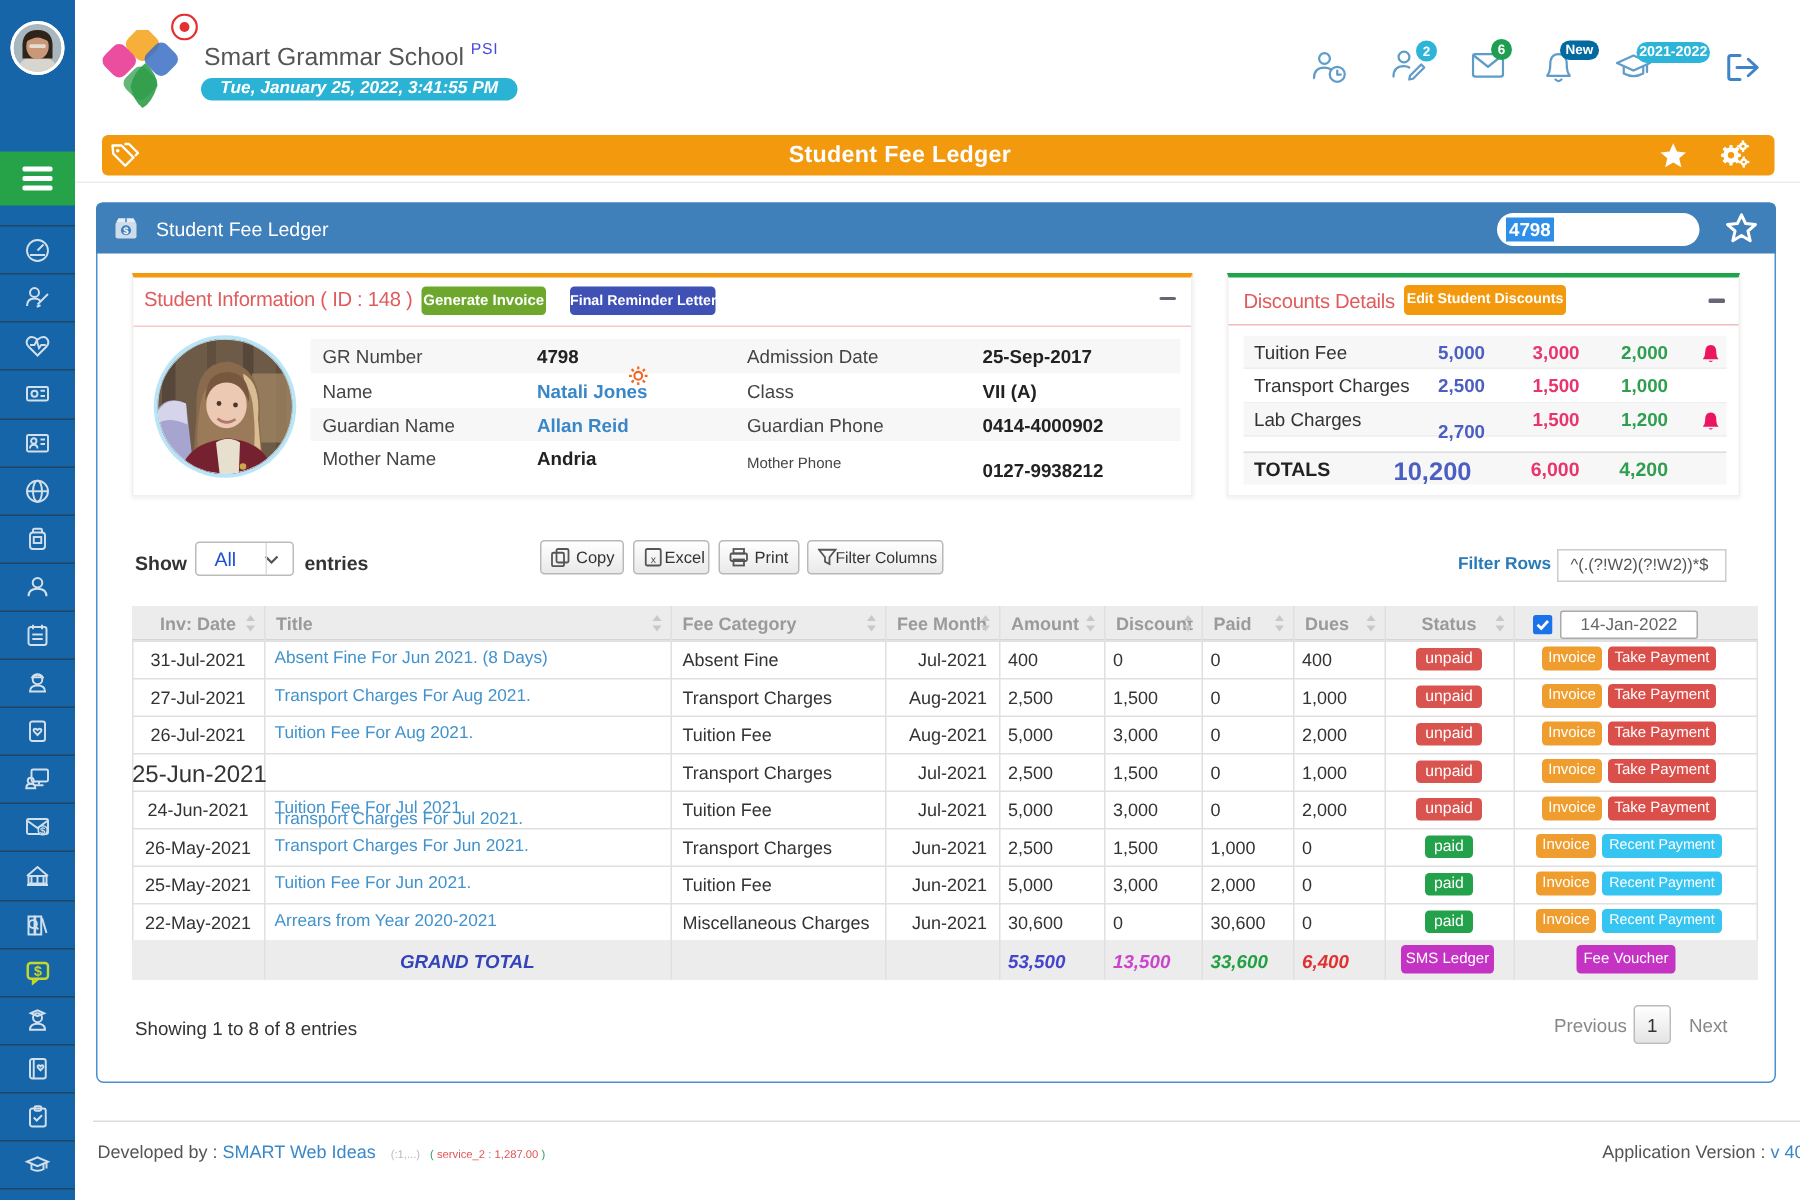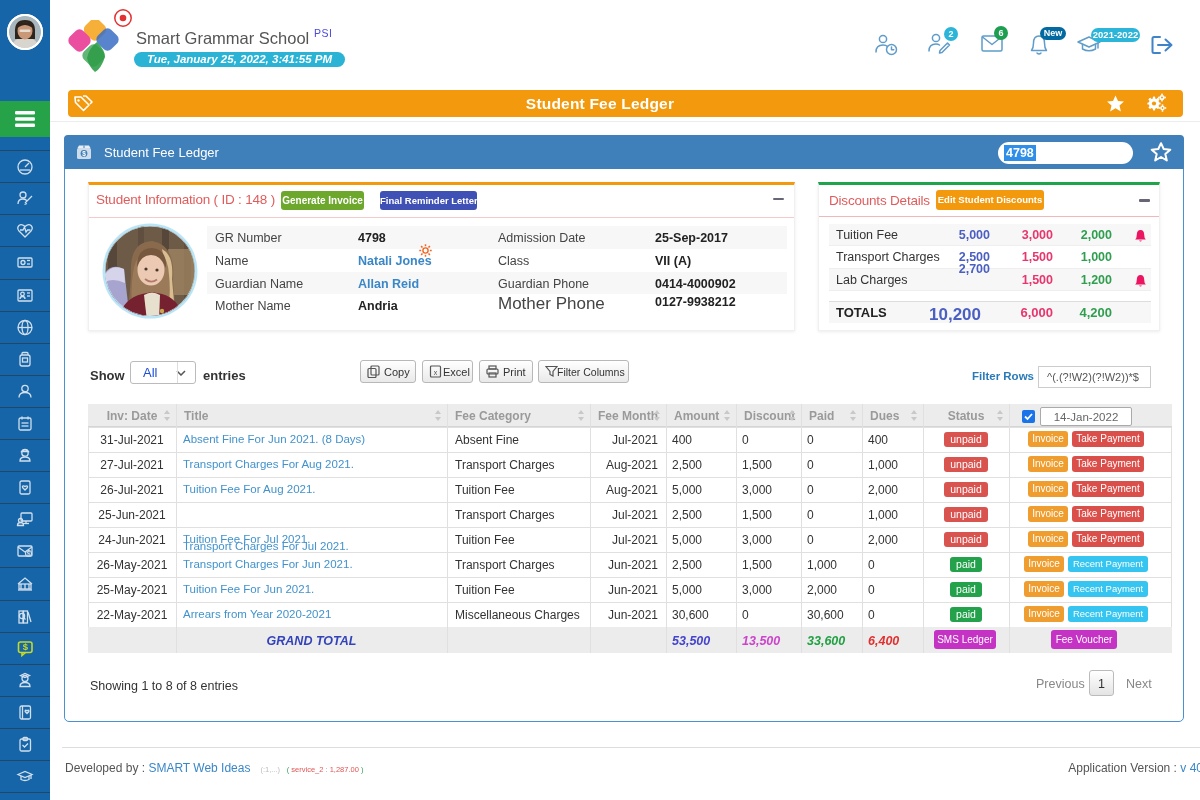--- a/index.html
+++ b/index.html
@@ -324,22 +324,22 @@
 <div class="abs" style="left:498px;top:253.8px;font-size:12.5px;color:#444">Class</div>
 <div class="abs" style="left:655px;top:253.8px;font-size:12.5px;color:#222;font-weight:bold">VII (A)</div>
 <div class="abs" style="left:207px;top:271.6px;width:580px;height:22.8px;background:#f7f7f7"></div>
 <div class="abs" style="left:215px;top:276.6px;font-size:12.5px;color:#444">Guardian Name</div>
 <div class="abs" style="left:358px;top:276.6px;font-size:12.5px;color:#3a87c8;font-weight:bold">Allan Reid</div>
 <div class="abs" style="left:498px;top:276.6px;font-size:12.5px;color:#444">Guardian Phone</div>
 <div class="abs" style="left:655px;top:276.6px;font-size:12.5px;color:#222;font-weight:bold">0414-4000902</div>
 <div class="abs" style="left:207px;top:294.4px;width:580px;height:22.8px;background:#fff"></div>
 <div class="abs" style="left:215px;top:299.4px;font-size:12.5px;color:#444">Mother Name</div>
 <div class="abs" style="left:358px;top:299.4px;font-size:12.5px;color:#222;font-weight:bold">Andria</div>
-<div class="abs" style="left:498px;top:294px;font-size:17px;color:#444">Mother Phone</div>
-<div class="abs" style="left:655px;top:295px;font-size:12.5px;color:#222;font-weight:bold">0127-9938212</div>
+<div class="abs" style="left:498px;top:304px;font-size:10px;color:#444">Mother Phone</div>
+<div class="abs" style="left:655px;top:307px;font-size:12.5px;color:#222;font-weight:bold">0127-9938212</div>
 <svg class="abs" style="left:419px;top:244px" width="13" height="13" viewBox="0 0 13 13">
 <g fill="#f26522">
       <circle cx="6.5" cy="6.5" r="2.6" fill="none" stroke="#f26522" stroke-width="1.4"></circle>
 <g stroke="#f26522" stroke-width="1.5">
         <line x1="6.5" y1="0.3" x2="6.5" y2="2.2"></line>
         <line x1="6.5" y1="10.8" x2="6.5" y2="12.7"></line>
         <line x1="0.3" y1="6.5" x2="2.2" y2="6.5"></line>
         <line x1="10.8" y1="6.5" x2="12.7" y2="6.5"></line>
         <line x1="2.1" y1="2.1" x2="3.5" y2="3.5"></line>
         <line x1="9.5" y1="9.5" x2="10.9" y2="10.9"></line>
@@ -362,21 +362,21 @@
 <path d="M6.5 1 Q10.2 1 10.2 5.8 Q10.2 9 11.8 10.5 L1.2 10.5 Q2.8 9 2.8 5.8 Q2.8 1 6.5 1 Z" fill="#ec1561"></path>
     <path d="M5 11.5 Q6.5 13.3 8 11.5 Z" fill="#ec1561"></path>
   </svg>
 <div class="abs" style="left:829px;top:246.4px;width:322px;height:22.4px;background:#fff;border-bottom:1px solid #eee"></div>
 <div class="abs" style="left:836px;top:250.4px;font-size:12.5px;color:#333">Transport Charges</div>
 <div class="abs" style="left:920px;top:250.4px;width:70px;text-align:right;font-size:12.5px;font-weight:bold;color:#4a5fc1">2,500</div>
 <div class="abs" style="left:990px;top:250.4px;width:63px;text-align:right;font-size:12.5px;font-weight:bold;color:#e8356d">1,500</div>
 <div class="abs" style="left:1050px;top:250.4px;width:62px;text-align:right;font-size:12.5px;font-weight:bold;color:#2f9e4f">1,000</div>
 <div class="abs" style="left:829px;top:268.8px;width:322px;height:22.4px;background:#f7f7f7;border-bottom:1px solid #eee"></div>
 <div class="abs" style="left:836px;top:272.8px;font-size:12.5px;color:#333">Lab Charges</div>
-<div class="abs" style="left:920px;top:262px;width:70px;text-align:right;font-size:12.5px;font-weight:bold;color:#4a5fc1">2,700</div>
+<div class="abs" style="left:920px;top:281px;width:70px;text-align:right;font-size:12.5px;font-weight:bold;color:#4a5fc1">2,700</div>
 <div class="abs" style="left:990px;top:272.8px;width:63px;text-align:right;font-size:12.5px;font-weight:bold;color:#e8356d">1,500</div>
 <div class="abs" style="left:1050px;top:272.8px;width:62px;text-align:right;font-size:12.5px;font-weight:bold;color:#2f9e4f">1,200</div>
 <svg class="abs" style="left:1134px;top:273.8px" width="13" height="14" viewBox="0 0 13 14">
 <path d="M6.5 1 Q10.2 1 10.2 5.8 Q10.2 9 11.8 10.5 L1.2 10.5 Q2.8 9 2.8 5.8 Q2.8 1 6.5 1 Z" fill="#ec1561"></path>
     <path d="M5 11.5 Q6.5 13.3 8 11.5 Z" fill="#ec1561"></path>
   </svg>
 <div class="abs" style="left:829px;top:301px;width:322px;height:21.5px;background:#f7f7f7;border-top:1px solid #ddd"></div>
 <div class="abs" style="left:836px;top:305px;font-size:13px;color:#222;font-weight:bold">TOTALS</div>
 <div class="abs" style="left:920px;top:305px;width:70px;text-align:center;font-size:17px;font-weight:bold;color:#4a5fc1">10,200</div>
 <div class="abs" style="left:990px;top:305px;width:63px;text-align:right;font-size:13px;font-weight:bold;color:#e8356d">6,000</div>
@@ -514,21 +514,21 @@
 <div class="abs" style="left:183px;top:483px;font-size:11.5px;color:#4292cc">Tuition Fee For Aug 2021.</div>
 <div class="abs" style="left:455px;top:483px;font-size:12px;color:#333">Tuition Fee</div>
 <div class="abs" style="left:590px;top:483px;width:68px;text-align:right;font-size:12px;color:#333">Aug-2021</div>
 <div class="abs" style="left:672px;top:483px;font-size:12px;color:#333">5,000</div>
 <div class="abs" style="left:742px;top:483px;font-size:12px;color:#333">3,000</div>
 <div class="abs" style="left:807px;top:483px;font-size:12px;color:#333">0</div>
 <div class="abs" style="left:868px;top:483px;font-size:12px;color:#333">2,000</div>
 <div class="abs badge" style="left:944px;top:482px;width:44px;height:15px;background:#d9534f;font-size:10.5px;line-height:15px">unpaid</div>
 <div class="abs badge" style="left:1028px;top:481px;width:40px;height:16px;background:#ef9d2e;font-size:10px;line-height:16px">Invoice</div>
 <div class="abs badge" style="left:1072px;top:481px;width:72px;height:16px;background:#db4f4b;font-size:10px;line-height:16px">Take Payment</div>
-<div class="abs" style="left:88px;top:508px;width:88px;text-align:center;font-size:12px;color:#333">25-Jun-2021</div>
+<div class="abs" style="left:88px;top:508px;width:88px;text-align:center;font-size:16px;color:#333">25-Jun-2021</div>
 <div class="abs" style="left:183px;top:540px;font-size:11.5px;color:#4292cc">Transport Charges For Jul 2021.</div>
 <div class="abs" style="left:455px;top:508px;font-size:12px;color:#333">Transport Charges</div>
 <div class="abs" style="left:590px;top:508px;width:68px;text-align:right;font-size:12px;color:#333">Jul-2021</div>
 <div class="abs" style="left:672px;top:508px;font-size:12px;color:#333">2,500</div>
 <div class="abs" style="left:742px;top:508px;font-size:12px;color:#333">1,500</div>
 <div class="abs" style="left:807px;top:508px;font-size:12px;color:#333">0</div>
 <div class="abs" style="left:868px;top:508px;font-size:12px;color:#333">1,000</div>
 <div class="abs badge" style="left:944px;top:507px;width:44px;height:15px;background:#d9534f;font-size:10.5px;line-height:15px">unpaid</div>
 <div class="abs badge" style="left:1028px;top:506px;width:40px;height:16px;background:#ef9d2e;font-size:10px;line-height:16px">Invoice</div>
 <div class="abs badge" style="left:1072px;top:506px;width:72px;height:16px;background:#db4f4b;font-size:10px;line-height:16px">Take Payment</div>

